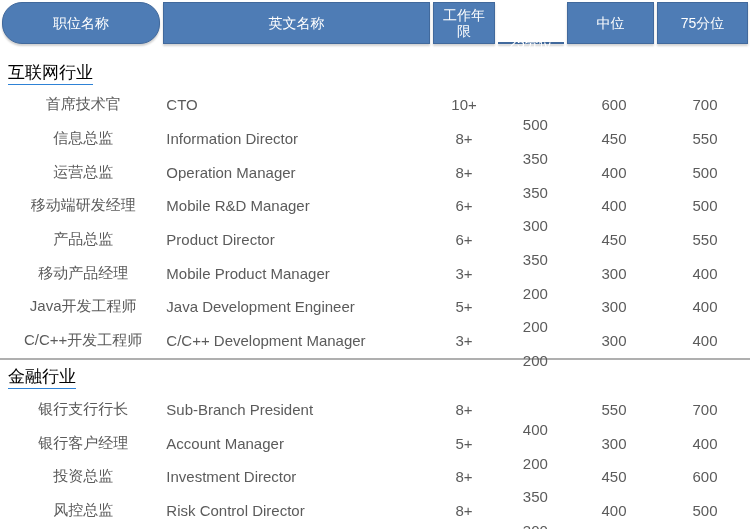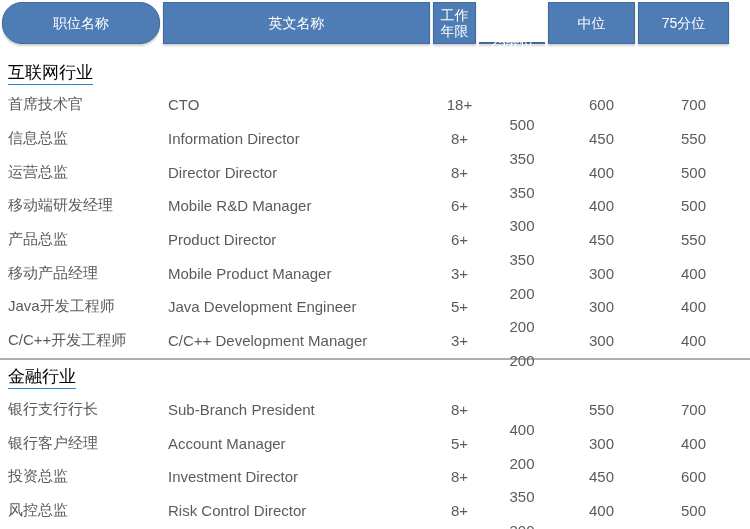--- a/index.html
+++ b/index.html
@@ -17,21 +17,21 @@
   .header-cell{
     background:#4E7CB5;
     border:1px solid #41699C;
     box-shadow:0 2px 2px rgba(0,0,0,0.18);
     color:#fff;font-size:14px;line-height:16px;
     display:flex;align-items:center;justify-content:center;
     text-align:center;box-sizing:border-box;
   }
   .c1{width:158px;border-radius:20px;}
   .c2{width:267px;}
-  .c3{width:43px;padding:4px 5px;}
+  .c3{width:62px;padding:4px 5px;}
   .c4{width:66px;margin-top:40px;}
   .c5{width:87px;}
   .c6{width:91px;}
 
   
   .section-title{
     display:inline-block;
     margin:0 0 0 8px;
     color:#000000;
     font-size:17px;line-height:20px;
@@ -42,21 +42,21 @@
   .sec2-title-wrap{margin-top:7px;}
 
   
   .rows{margin-top:3px;}
   .rows.finance{margin-top:4px;}
   .trow{
     display:flex;gap:3px;margin-left:2px;height:33.7px;
     align-items:center;
     color:#5B5B5B;font-size:15px;
   }
-  .trow .c1{text-align:left;padding-left:6px;box-sizing:border-box;}
+  .trow .c1{text-align:center;padding-left:6px;box-sizing:border-box;}
   .trow .c2{text-align:left;padding-left:5px;box-sizing:border-box;}
   .trow .c3,.trow .c4,.trow .c5,.trow .c6{text-align:center;}
   .trow .cell{display:block;}
 
   
   .divider{
     height:0;border-top:2px solid #AFAFAF;margin-top:0;
   }
 </style>
 </head>
@@ -72,36 +72,36 @@
     <div class="header-cell c5">中位</div>
     <div class="header-cell c6">75分位</div>
   </div>
 
   <div id="table-body">
       <div class="sec1-title-wrap"><div class="section-title">互联网行业</div></div>
       <div class="rows">
         <div class="trow">
           <div class="cell c1">首席技术官</div>
           <div class="cell c2">CTO</div>
-          <div class="cell c3">18+</div>
+          <div class="cell c3">10+</div>
           <div class="cell c4">500</div>
           <div class="cell c5">600</div>
           <div class="cell c6">700</div>
         </div>
         <div class="trow">
           <div class="cell c1">信息总监</div>
           <div class="cell c2">Information Director</div>
           <div class="cell c3">8+</div>
           <div class="cell c4">350</div>
           <div class="cell c5">450</div>
           <div class="cell c6">550</div>
         </div>
         <div class="trow">
           <div class="cell c1">运营总监</div>
-          <div class="cell c2">Director Director</div>
+          <div class="cell c2">Operation Manager</div>
           <div class="cell c3">8+</div>
           <div class="cell c4">350</div>
           <div class="cell c5">400</div>
           <div class="cell c6">500</div>
         </div>
         <div class="trow">
           <div class="cell c1">移动端研发经理</div>
           <div class="cell c2">Mobile R&amp;D Manager</div>
           <div class="cell c3">6+</div>
           <div class="cell c4">300</div>

